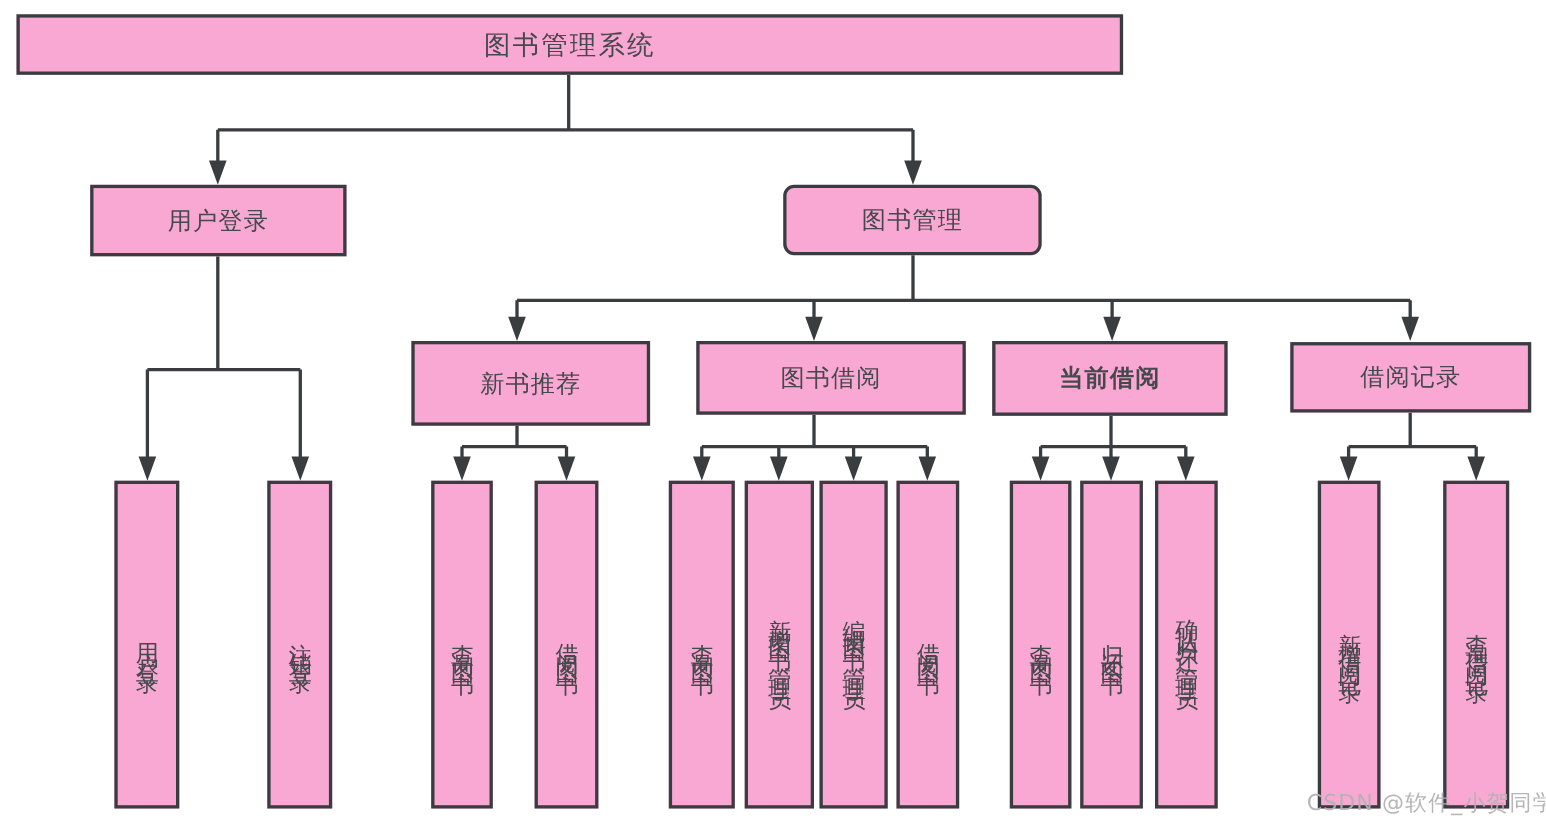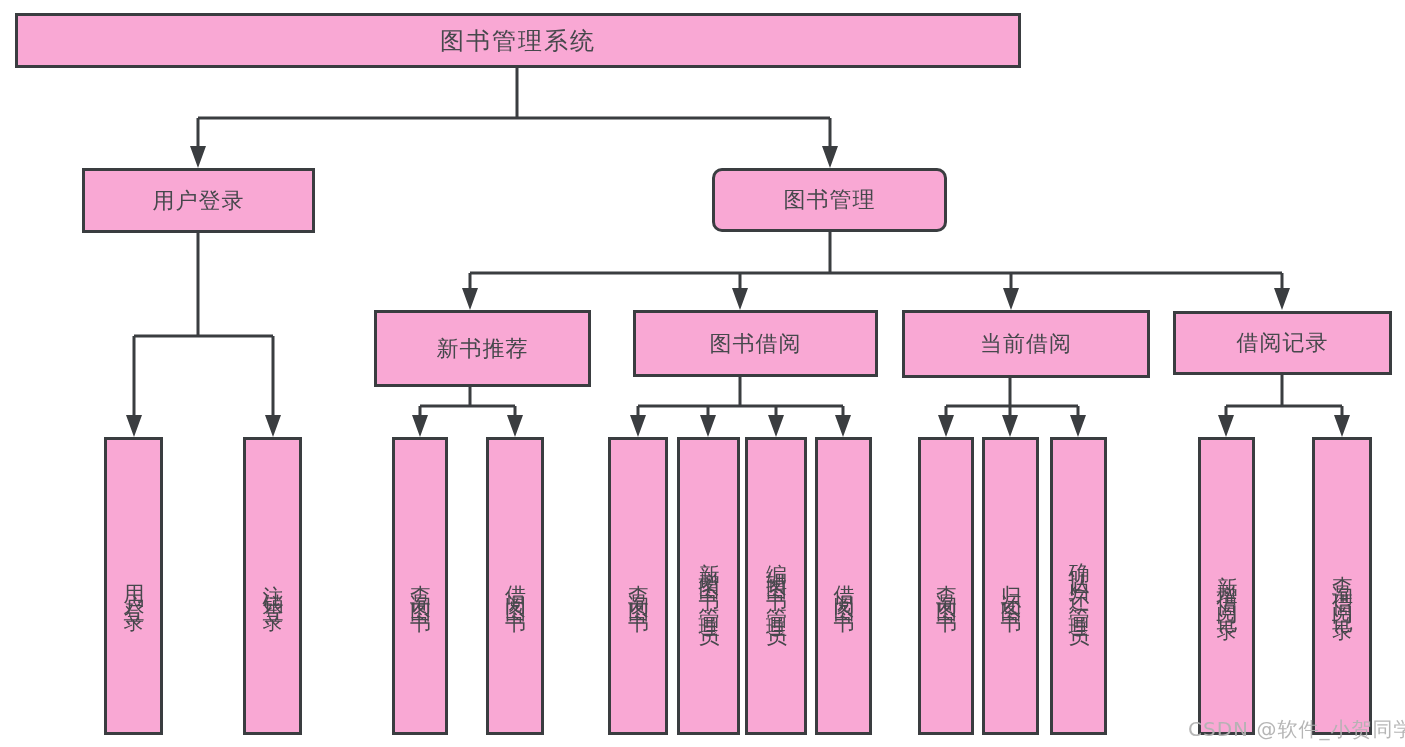--- a/index.html
+++ b/index.html
@@ -93,21 +93,21 @@
   <div class="node" style="left:712px; top:168px; width:235px; height:64px;border-radius:10px;">
     <span class="hlabel">图书管理</span>
   </div>
 
   <div class="node" style="left:363px; top:310px; width:217px; height:77px;margin-left:11px;">
     <span class="hlabel">新书推荐</span>
   </div>
   <div class="node" style="left:633px; top:310px; width:245px; height:67px;">
     <span class="hlabel">图书借阅</span>
   </div>
-  <div class="node" style="left:902px; top:310px; width:248px; height:68px;">
+  <div class="node" style="left:902px; top:310px; width:214px; height:68px;font-weight:bold;">
     <span class="hlabel">当前借阅</span>
   </div>
   <div class="node" style="left:1173px; top:311px; width:219px; height:64px;">
     <span class="hlabel">借阅记录</span>
   </div>
 
   <div class="node leaf" style="left:104px; width:59px;">
     <span class="vtext">用户登录</span>
   </div>
   <div class="node leaf" style="left:243px; width:59px;">

